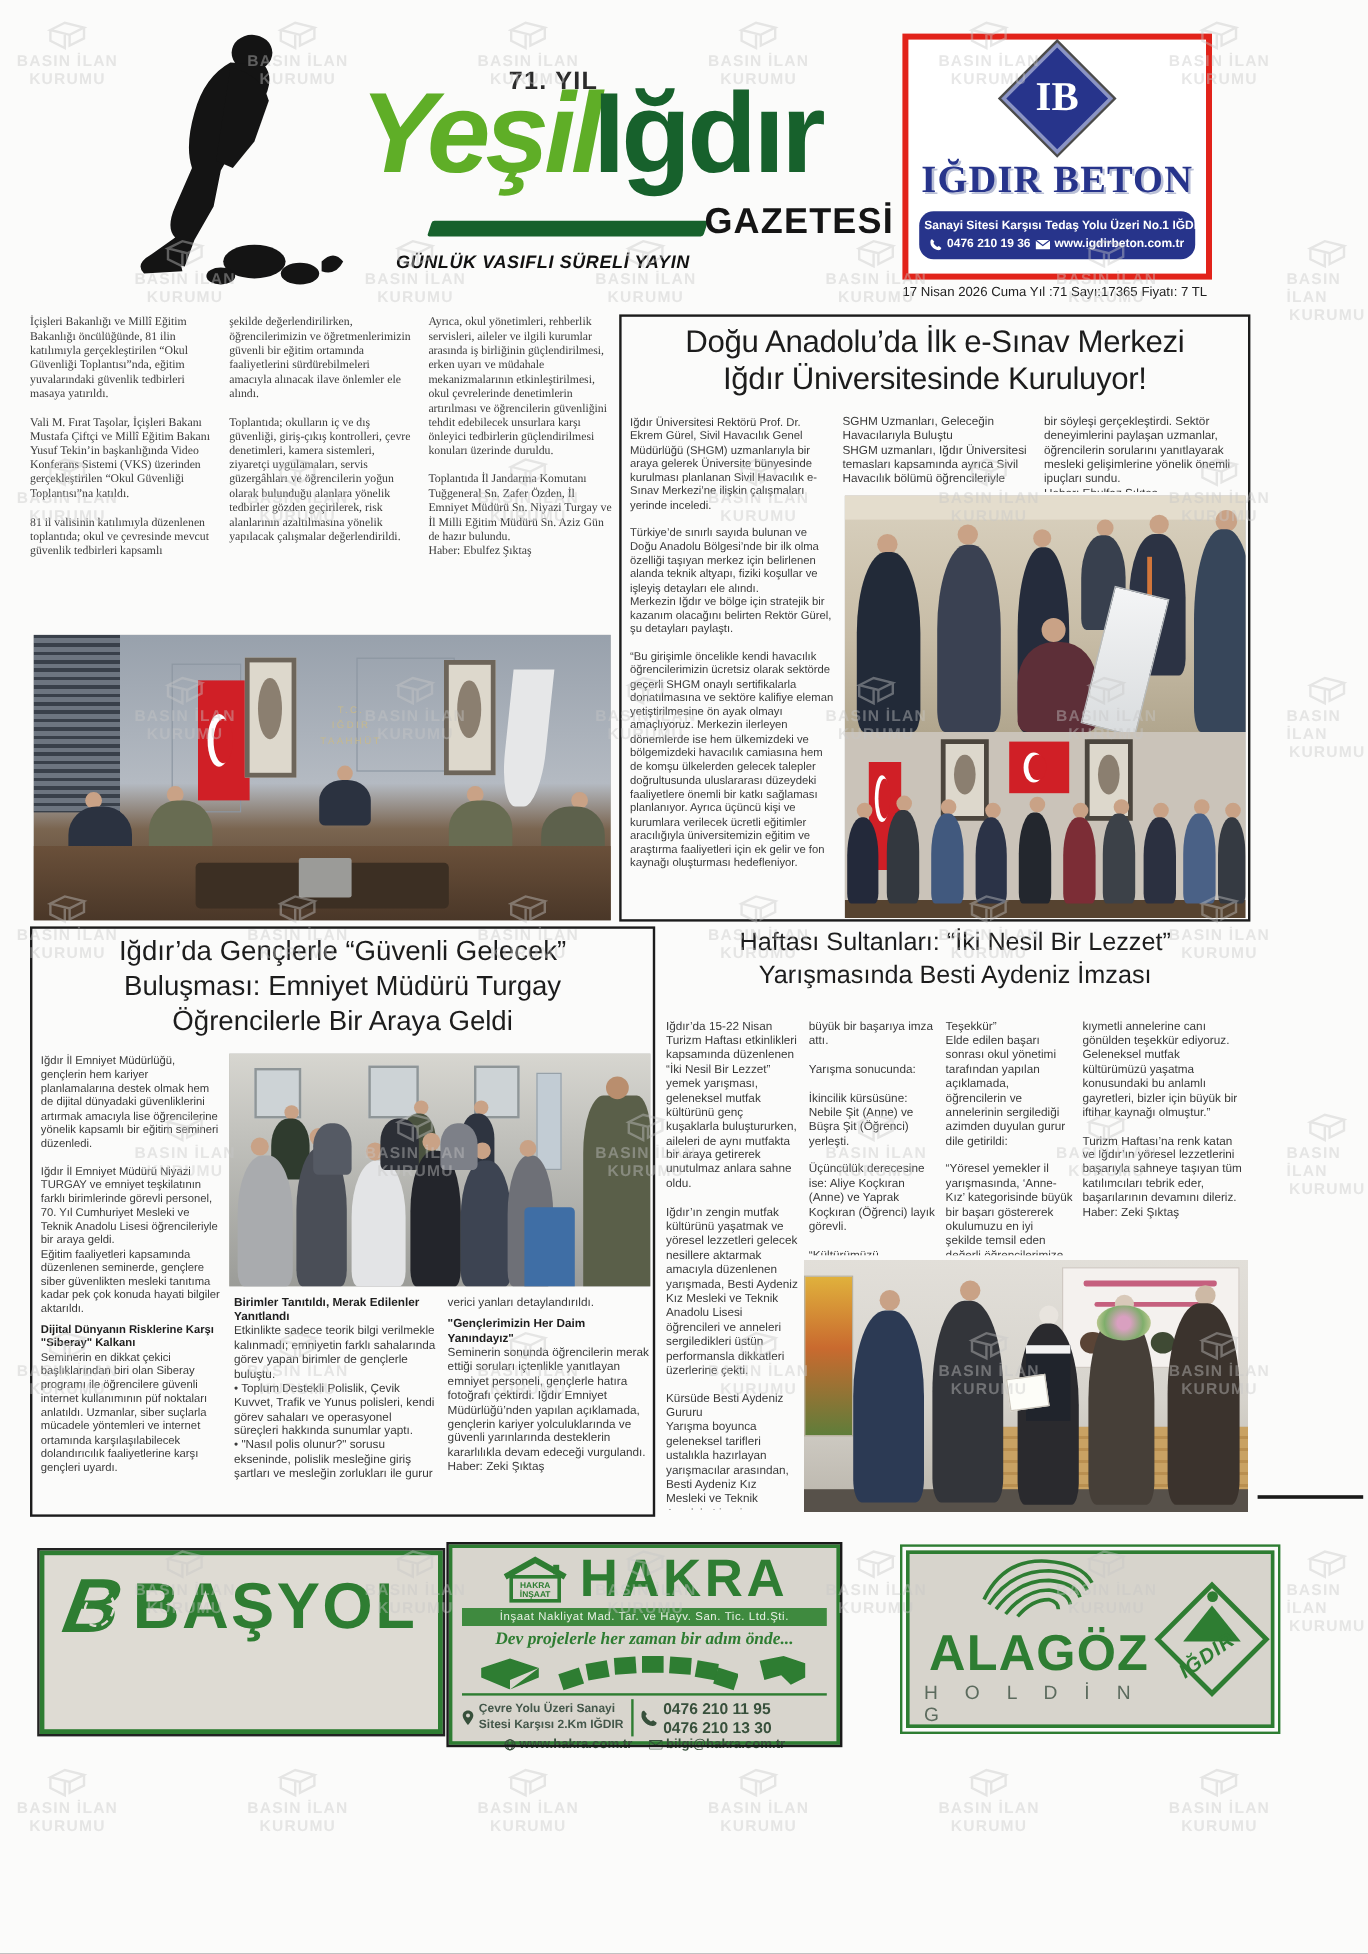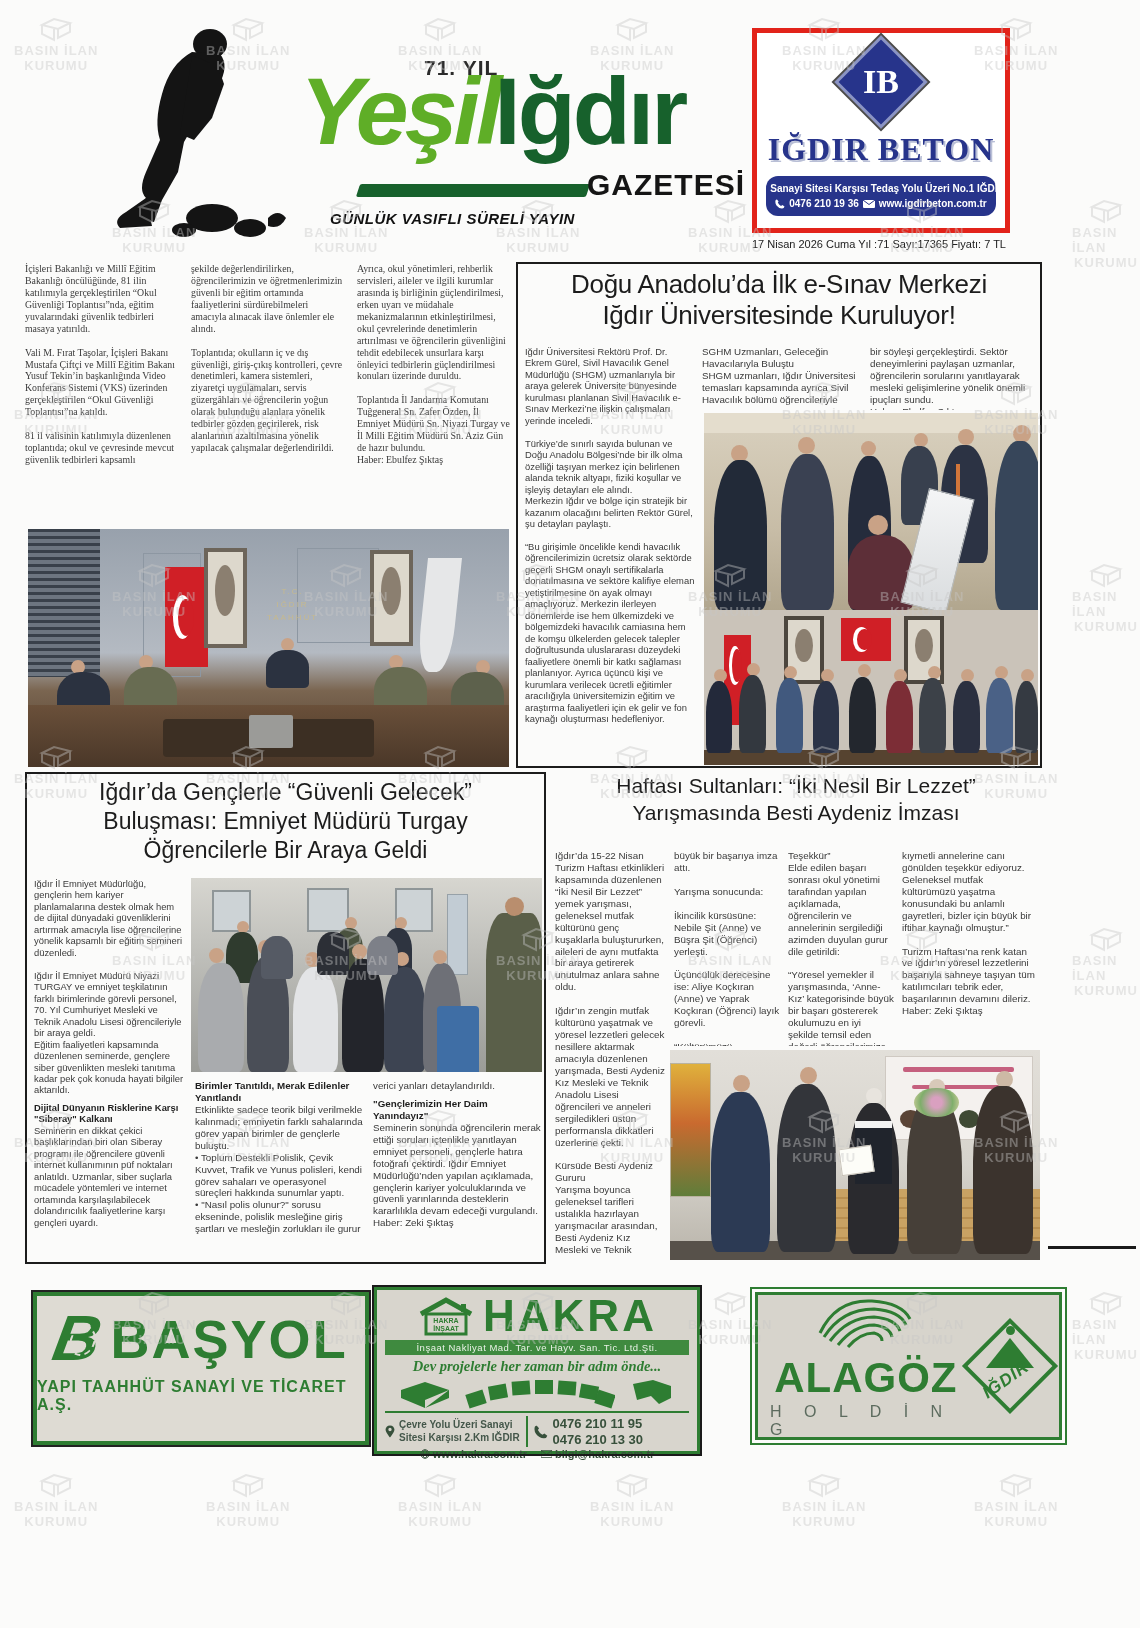--- a/index.html
+++ b/index.html
@@ -421,21 +421,20 @@
       <span class="headc" style="left:88%;top:10%;width:17px;height:17px;background:#cdb9a5;"></span>
       <span class="fig" style="left:82%;top:17%;width:16%;height:80%;background:#3b332d;"></span>
     </div>
   </section>
 
   <div class="ad" id="ad-basyol">
     <div class="basyol-row">
       <span class="basyol-b">B</span>
       <span class="basyol-name">BAŞYOL</span>
     </div>
-    <div class="basyol-tag">YAPI TAAHHÜT SANAYİ VE TİCARET A.Ş.</div>
   </div>
 
   <div class="ad" id="ad-hakra">
     <div class="hakra-top">
       <div class="hakra-house">
         <svg width="58" height="40" viewBox="0 0 58 40">
           <path d="M4 18 L29 4 L54 18" fill="none" stroke="#2e7d32" stroke-width="5"></path>
           <rect x="9" y="18" width="40" height="20" fill="none" stroke="#2e7d32" stroke-width="3"></rect>
           <rect x="44" y="8" width="5" height="8" fill="#2e7d32"></rect>
           <text x="29" y="27" text-anchor="middle" font-size="7" font-weight="bold" fill="#2e7d32" font-family="Liberation Sans, sans-serif">HAKRA</text>

